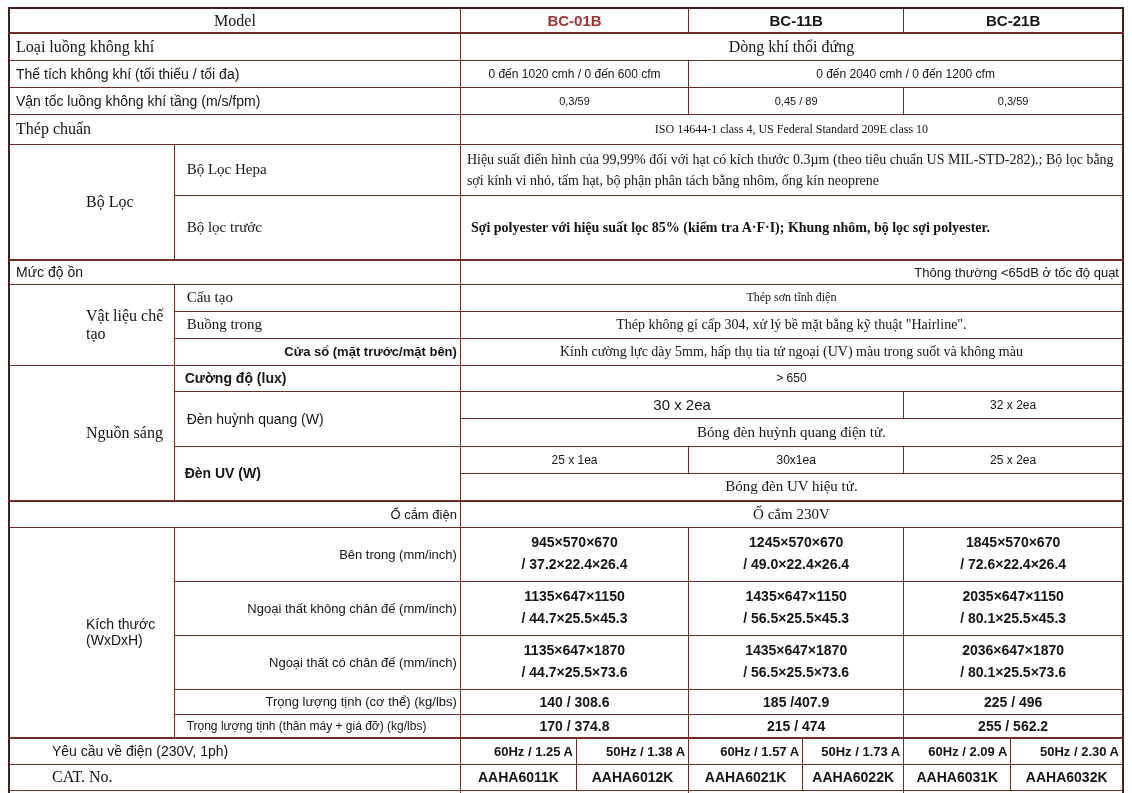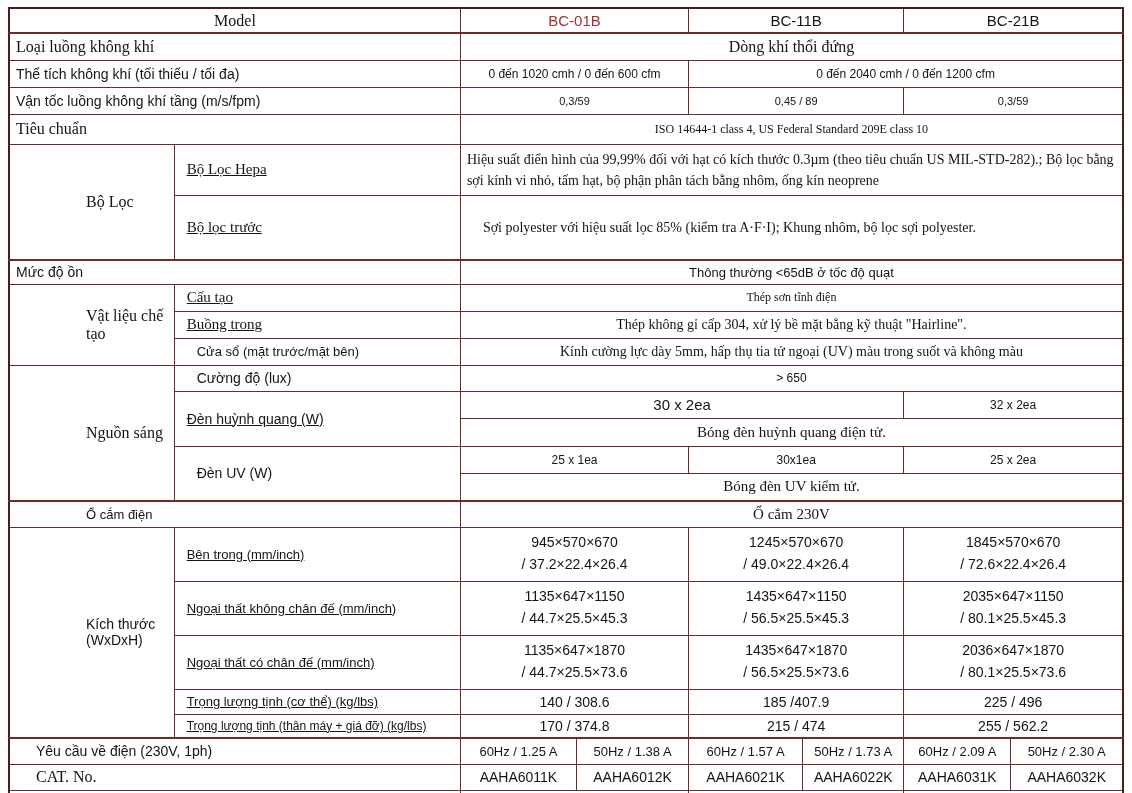--- a/index.html
+++ b/index.html
@@ -3,26 +3,26 @@
 <meta charset="utf-8">
 <style>
   html,body{margin:0;padding:0;background:#ffffff;}
   body{width:1132px;height:793px;overflow:hidden;font-family:"Liberation Sans",sans-serif;color:var(--text,#111);}
   .wrap{padding:7px 0 0 8px;}
   table.spec{border-collapse:collapse;table-layout:fixed;width:1116px;border:2px solid var(--grid_dark,#4a1d1b);}
   td{border:1px solid var(--grid,#6f2b28);vertical-align:middle;text-align:center;padding:1px 3px;overflow:hidden;}
   tr.sep td{border-top-width:2px;margin-left:27px;}
   .serif{font-family:"Liberation Serif",serif;}
   .sans{font-family:"Liberation Sans",sans-serif;}
-  .b{font-weight:normal;border-radius:9px;}
+  .b{font-weight:bold;border-radius:9px;}
   .left{text-align:left;}
-  .s11{font-size:11px;} .s12{font-size:12px;} .s13{font-size:13px;} .s14{font-size:14px;}
+  .s11{font-size:11px;} .s12{font-size:12px;} .s13{font-size:13px;text-align:right;} .s14{font-size:14px;}
   .s15{font-size:15px;} .s16{font-size:16px;} .s17{font-size:12px;}
-  .pl6{padding-left:6px;} .pl10{padding-left:22px;} .pl12{padding-left:12px;text-decoration:underline;}
-  .pl34{padding-left:26px;} .pl48{padding-left:76px;}
+  .pl6{padding-left:6px;} .pl10{padding-left:10px;font-weight:bold;} .pl12{padding-left:12px;}
+  .pl34{padding-left:42px;} .pl48{padding-left:76px;}
   .model-red{color:var(--model_red,#a03331);}
   .line{display:block;line-height:1.55;}
   .wraptext{white-space:normal;line-height:1.5;}
 </style>
 </head>
 <body>
 
 <div class="wrap">
 <table class="spec">
   <colgroup>
@@ -56,21 +56,21 @@
   </tr>
 
   <tr style="height:27px">
     <td colspan="2" class="sans s14 left pl6">Vận tốc luồng không khí tầng (m/s/fpm)</td>
     <td colspan="2" class="sans s11">0,3/59</td>
     <td colspan="2" class="sans s11">0,45 / 89</td>
     <td colspan="2" class="sans s11">0,3/59</td>
   </tr>
 
   <tr style="height:30px">
-    <td colspan="2" class="serif s16 left pl6">Tiêu chuẩn</td>
+    <td colspan="2" class="serif s16 left pl6">Thép chuẩn</td>
     <td colspan="6" class="serif s17">ISO 14644-1 class 4, US Federal Standard 209E class 10</td>
   </tr>
 
   <tr style="height:51px">
     <td rowspan="2" class="serif s16 left pl48">Bộ Lọc</td>
     <td class="serif s15 left pl12">Bộ Lọc Hepa</td>
     <td colspan="6" class="serif s14 left pl6 wraptext">Hiệu suất điển hình của 99,99% đối với hạt có kích thước 0.3µm (theo tiêu chuẩn US MIL-STD-282).; Bộ lọc bằng sợi kính vi nhỏ, tấm hạt, bộ phận phân tách bằng nhôm, ống kín neoprene</td>
   </tr>
 
   <tr style="height:65px">
@@ -116,21 +116,21 @@
   </tr>
 
   <tr style="height:27px">
     <td rowspan="2" class="sans s14 left pl10">Đèn UV (W)</td>
     <td colspan="2" class="sans s12">25 x 1ea</td>
     <td colspan="2" class="sans s12">30x1ea</td>
     <td colspan="2" class="sans s12">25 x 2ea</td>
   </tr>
 
   <tr style="height:28px">
-    <td colspan="6" class="serif s15">Bóng đèn UV kiểm tử.</td>
+    <td colspan="6" class="serif s15">Bóng đèn UV hiệu tử.</td>
   </tr>
 
   <tr class="sep" style="height:26px">
     <td colspan="2" class="sans s13 left pl48">Ổ cắm điện</td>
     <td colspan="6" class="serif s15">Ổ cắm 230V</td>
   </tr>
 
   <tr style="height:54px">
     <td rowspan="5" class="sans s14 left pl48">Kích thước (WxDxH)</td>
     <td class="sans s13 left pl12">Bên trong (mm/inch)</td>

